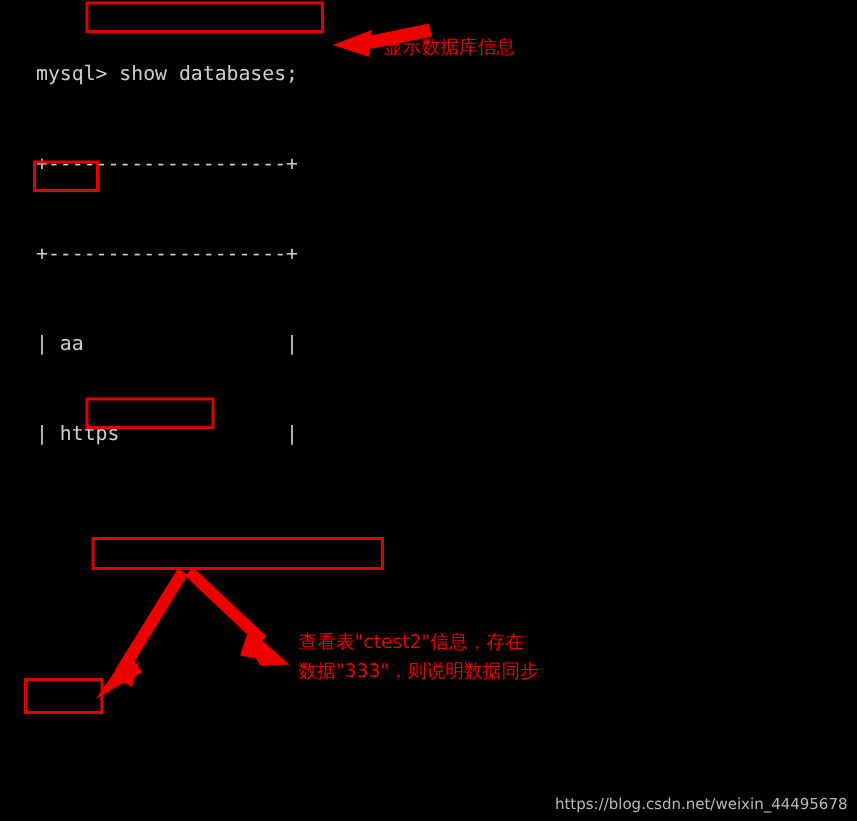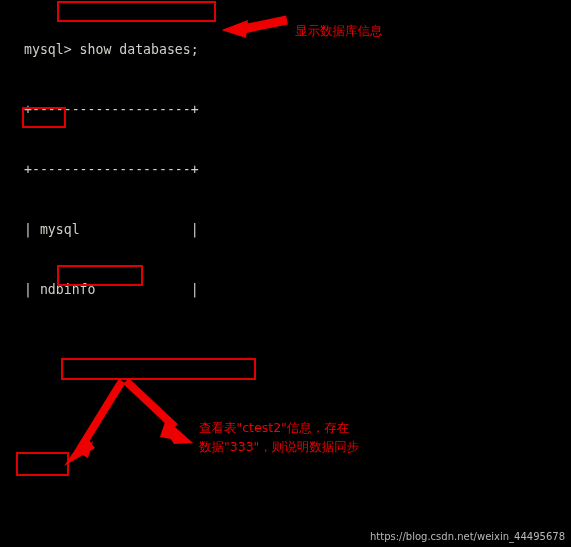--- a/index.html
+++ b/index.html
@@ -72,22 +72,22 @@
 </style>
 </head>
 <body>
 
 <div id="screen">
 
   <div id="terminal">
     <div class="tline">mysql&gt; show databases;</div>
     <div class="tline">+--------------------+</div>
     <div class="tline">+--------------------+</div>
-    <div class="tline">| mysql              |</div>
-    <div class="tline">| ndbinfo            |</div>
+    <div class="tline">| aa                 |</div>
+    <div class="tline">| https              |</div>
     
     
     
     
     
     
     
     
     
     
@@ -123,19 +123,19 @@
       <path d="M 64 466 L 95 448 L 85 435 Z" fill="#ef0000"></path>
     </g>
 
     <g>
       <path d="M 126 381 L 175 427" stroke="#ef0000" stroke-width="8" stroke-linecap="butt" fill="none"></path>
       <path d="M 193 443 L 163 427 L 174 444 Z" fill="#ef0000"></path>
       <path d="M 193 443 L 166 419 L 160 437 Z" fill="#ef0000"></path>
     </g>
   </svg>
 
-  <div class="cn" style="left:256px; top:21px;margin-left:39px;">显示数据库信息</div>
+  <div class="cn" style="left:256px; top:21px;">显示数据库信息</div>
   <div class="cn" style="left:199px; top:418px;">查看表"ctest2"信息，存在</div>
   <div class="cn" style="left:199px; top:437px;">数据"333"，则说明数据同步</div>
 
   <div id="watermark">https://blog.csdn.net/weixin_44495678</div>
 
 </div>
 
 </body></html>

